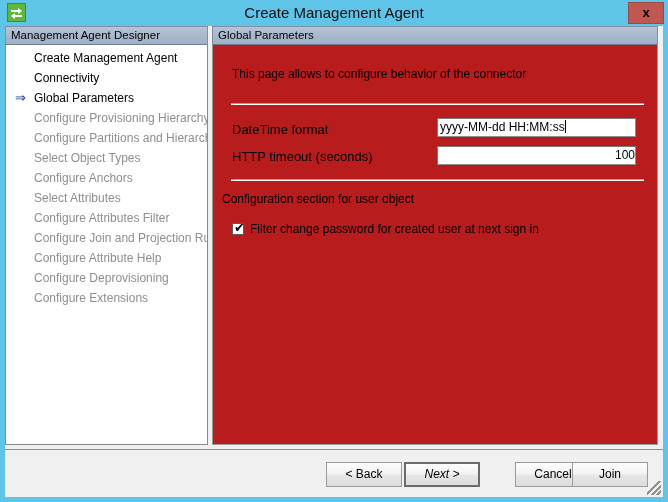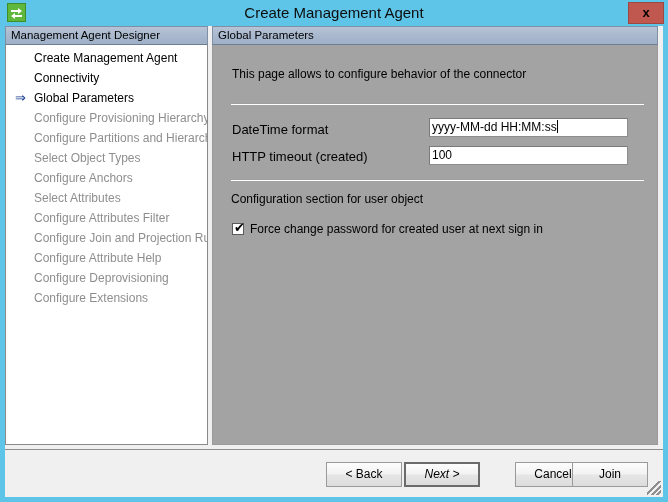--- a/index.html
+++ b/index.html
@@ -146,21 +146,21 @@
     line-height: 17px;
     padding-left: 5px;
     white-space: nowrap;
     overflow: hidden;
   }
   #panel-body {
     position: absolute;
     left: 0; top: 19px;
     width: 446px; height: 400px;
     box-sizing: border-box;
-    background: #a3a3a3;
+    background: #b91c1c;
     border: 1px solid #9a9a9a;
     border-top: none;
     overflow: hidden;
   }
 
   .intro-text {
     position: absolute;
     left: 19px; top: 22px;
     font-size: 12px;
     color: #000;
@@ -184,50 +184,50 @@
     font-size: 13px;
     color: #000;
     white-space: nowrap;
     line-height: 18px;
   }
   #label-datetime { top: 76px; }
   #label-timeout  { top: 103px; }
 
   .text-input {
     position: absolute;
-    left: 216px;
+    left: 224px;
     width: 199px;
     height: 19px;
     box-sizing: border-box;
     background: #ffffff;
     border: 1px solid #8d8d8d;
     border-top-color: #7a7a7a;
     border-left-color: #7a7a7a;
     font-family: "Liberation Sans", sans-serif;
     font-size: 12px;
     color: #000;
     padding: 0 0 0 2px;
     line-height: 17px;
     white-space: nowrap;
     overflow: hidden;
   }
   #input-datetime { top: 73px; }
-  #input-timeout  { top: 101px; }
+  #input-timeout  { top: 101px; text-align: right; }
   .caret {
     display: inline-block;
     width: 1px;
     height: 13px;
     background: #000;
     vertical-align: -2px;
     margin-left: 0px;
   }
 
   .section-text {
     position: absolute;
-    left: 18px; top: 147px;
+    left: 9px; top: 147px;
     font-size: 12px;
     color: #000;
     white-space: nowrap;
   }
 
   #checkbox-row {
     position: absolute;
     left: 19px; top: 177px;
     height: 16px;
     white-space: nowrap;
@@ -343,29 +343,29 @@
       <div id="panel-header">Global Parameters</div>
       <div id="panel-body">
 
         <div class="intro-text">This page allows to configure behavior of the connector</div>
 
         <div class="divider" id="divider-1"></div>
 
         <div class="field-label" id="label-datetime">DateTime format</div>
         <div class="text-input" id="input-datetime"><span>yyyy-MM-dd HH:MM:ss</span><span class="caret"></span></div>
 
-        <div class="field-label" id="label-timeout">HTTP timeout (created)</div>
+        <div class="field-label" id="label-timeout">HTTP timeout (seconds)</div>
         <div class="text-input" id="input-timeout">100</div>
 
         <div class="divider" id="divider-2"></div>
 
         <div class="section-text">Configuration section for user object</div>
 
         <div id="checkbox-row">
-          <span class="cb-box"><span class="tick">✔</span></span><span class="cb-label">Force change password for created user at next sign in</span>
+          <span class="cb-box"><span class="tick">✔</span></span><span class="cb-label">Filter change password for created user at next sign in</span>
         </div>
 
       </div>
     </div>
 
     <div id="footer-sep"></div>
     <div id="footer">
       <div class="dlg-button" id="btn-back">&lt; Back</div>
       <div class="dlg-button default" id="btn-next">Next  &gt;</div>
       <div class="dlg-button" id="btn-cancel">Cancel</div>

